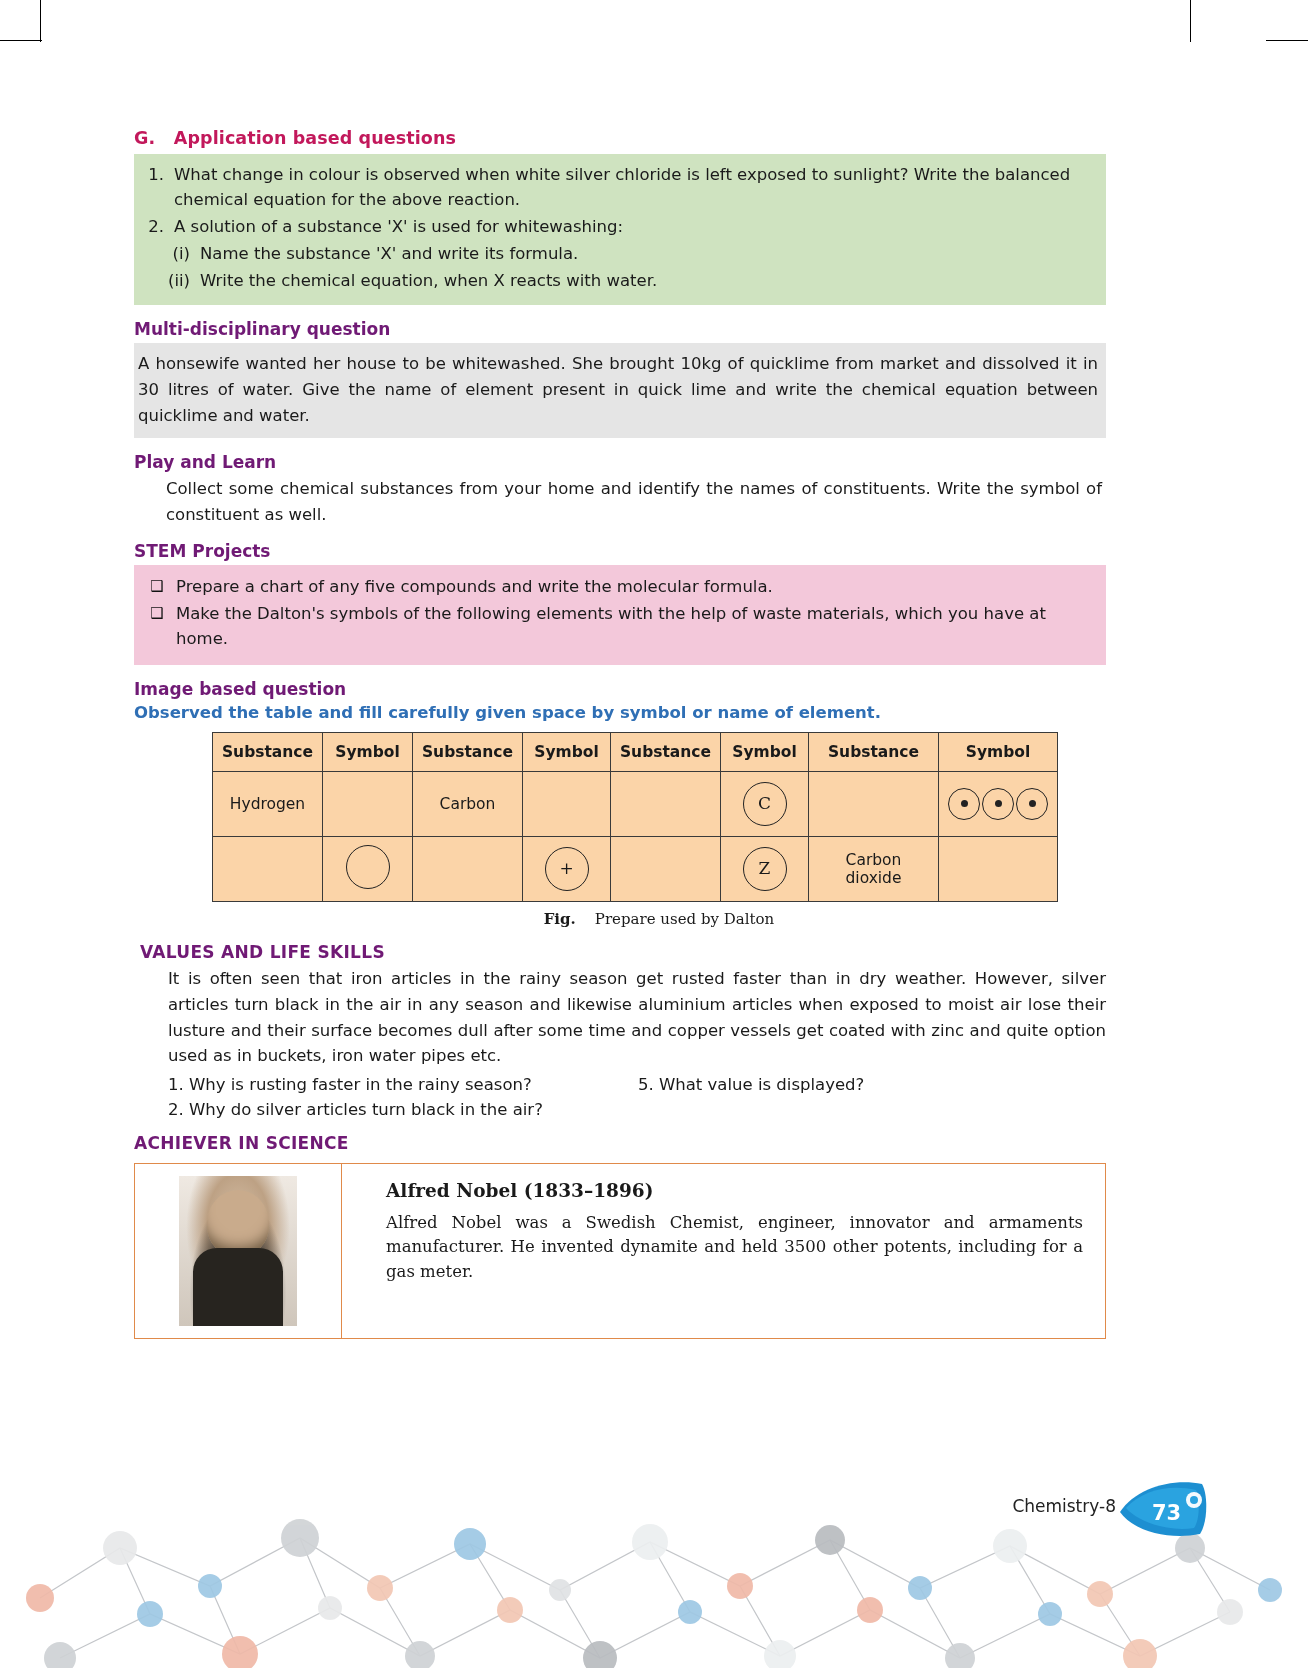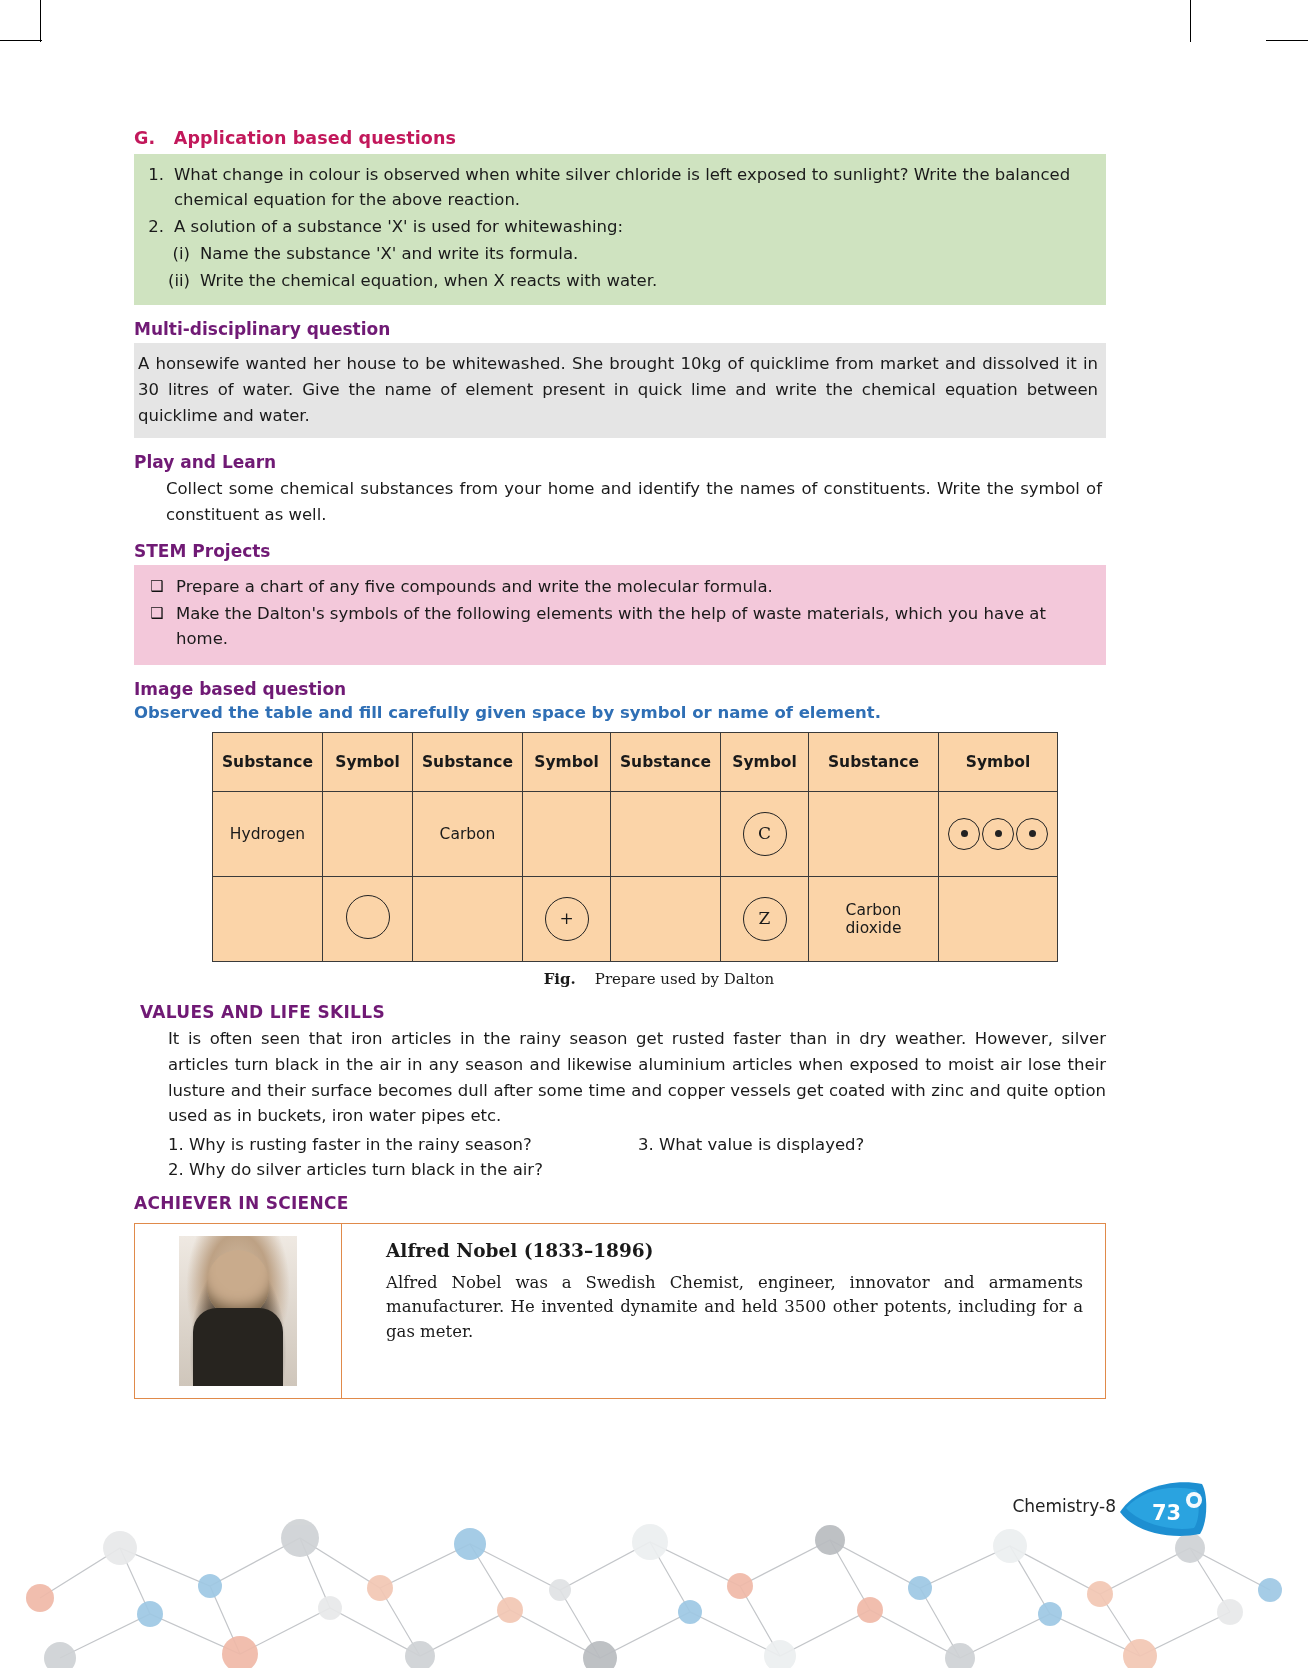--- a/index.html
+++ b/index.html
@@ -123,21 +123,21 @@
   }
   table.dalton {
     border-collapse: collapse;
     background: #fbd4a8;
     table-layout: fixed;
   }
   table.dalton th, table.dalton td {
     border: 1px solid #3a3a3a;
     font-size: 15.5px;
     color: #1a1a1a;
-    padding: 16px 8px;
+    padding: 6px 8px;
   }
   table.dalton th {
     font-weight: bold;
     text-align: center;
     height: 26px;
     white-space: nowrap;
   }
   table.dalton td {
     height: 52px;
     vertical-align: middle;
@@ -414,21 +414,21 @@
     <div class="fig-caption">
       <b>Fig.</b>
       &nbsp;&nbsp;
       <span>Prepare used by Dalton</span>
     </div>
 
     <div class="sub-head caps" style="margin-left:6px;">VALUES AND LIFE SKILLS</div>
     <div class="values-body">It is often seen that iron articles in the rainy season get rusted faster than in dry weather. However, silver articles turn black in the air in any season and likewise aluminium articles when exposed to moist air lose their lusture and their surface becomes dull after some time and copper vessels get coated with zinc and quite option used as in buckets, iron water pipes etc.</div>
     <div class="values-q">
       <div class="c1">1. Why is rusting faster in the rainy season?</div>
-      <div>3. What value is displayed?</div>
+      <div>5. What value is displayed?</div>
     </div>
     <div class="values-q">
       <div class="c1">2. Why do silver articles turn black in the air?</div>
     </div>
 
     <div class="sub-head caps">ACHIEVER IN SCIENCE</div>
 
     <div class="nobel-box">
       <div class="nobel-photo-cell">
         <div class="portrait"></div>

